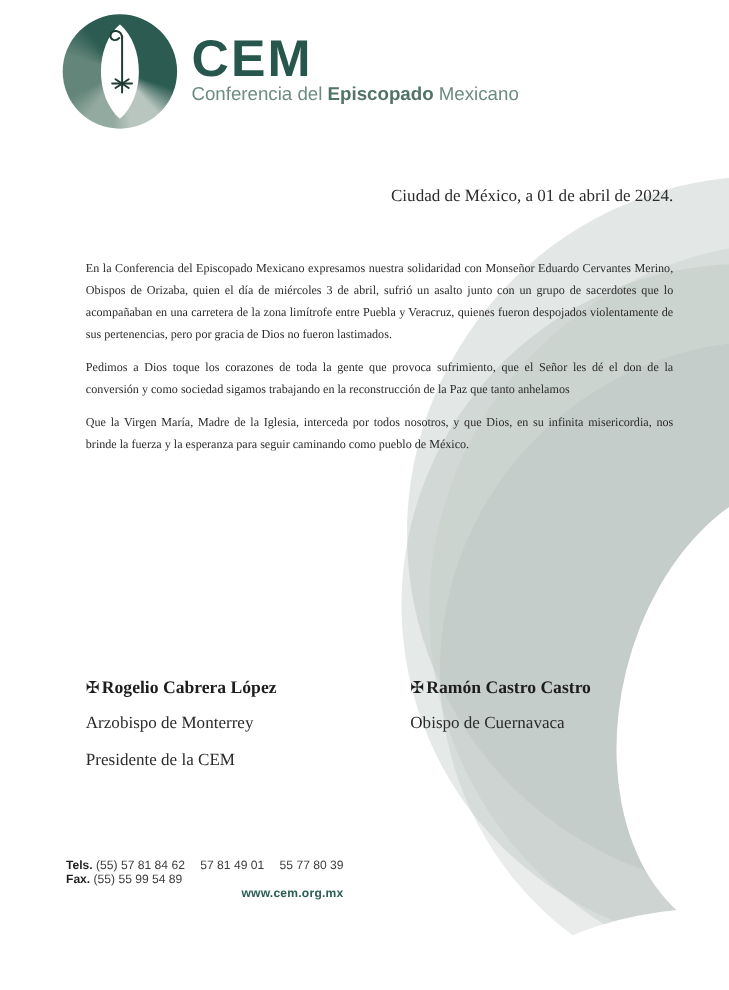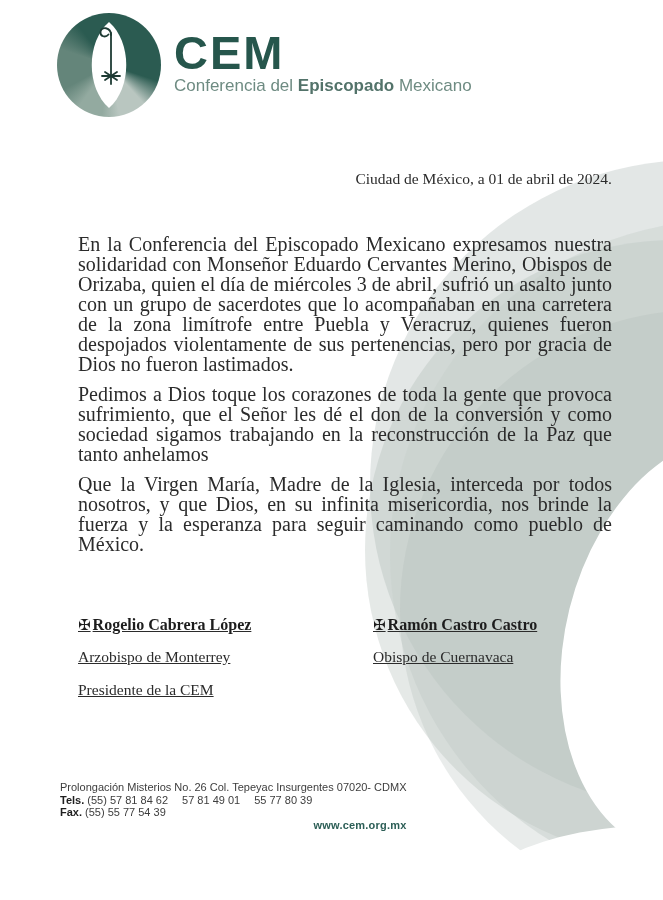--- a/index.html
+++ b/index.html
@@ -41,25 +41,25 @@
   }
   .logo-tagline b{color:#53736a;}
   
   .dateline{
     position:absolute;right:51px;top:170px;
     font-size:15.5px;color:#2b2b2b;
   }
   .letter-body{position:absolute;left:78px;top:234px;width:534px;}
   .letter-body p{
     margin:0 0 10px 0;
-    font-size:20px;line-height:20px;
+    font-size:11px;line-height:20px;
     text-align:justify;color:#2b2b2b;
   }
   
-  .signatures{position:absolute;left:78px;top:615px;width:534px;display:flex;text-decoration:underline;}
+  .signatures{position:absolute;left:78px;top:615px;width:534px;display:flex;}
   .sig-col{width:295px;flex:none;}
   .sig-col.right{width:239px;}
   .sig-name{font-size:16px;font-weight:bold;color:#1d1d1d;line-height:20px;}
   .sig-cross{
     font-family:"DejaVu Sans",sans-serif;
     font-size:15px;margin-right:2px;font-weight:normal;color:#1d1d1d;
   }
   .sig-role{margin-top:12px;font-size:15.5px;line-height:20px;}
   .sig-title{margin-top:13px;font-size:15.5px;line-height:20px;}
   
@@ -126,25 +126,24 @@
         <div class="sig-role">Arzobispo de Monterrey</div>
         <div class="sig-title">Presidente de la CEM</div>
       </div>
       <div class="sig-col right">
         <div class="sig-name"><span class="sig-cross">✠</span><span>Ramón Castro Castro</span></div>
         <div class="sig-role">Obispo de Cuernavaca</div>
       </div>
     </section>
 
     <footer class="footer">
-      <div>Prolongación Misterios No. 26 Col. Tepeyac Insurgentes 07020- CDMX</div>
       <div>
         <b>Tels.</b>
         <span class="ph">(55) 57 81 84 62</span><span class="ph">57 81 49 01</span><span class="ph">55 77 80 39</span>
       </div>
       <div>
-        <b>Fax.</b><span class="fax-num">(55) 55 77 54 39</span>
+        <b>Fax.</b><span class="fax-num">(55) 55 99 54 89</span>
       </div>
       <div class="website">www.cem.org.mx</div>
     </footer>
 
   </div>
 </div>
 
 </body></html>

